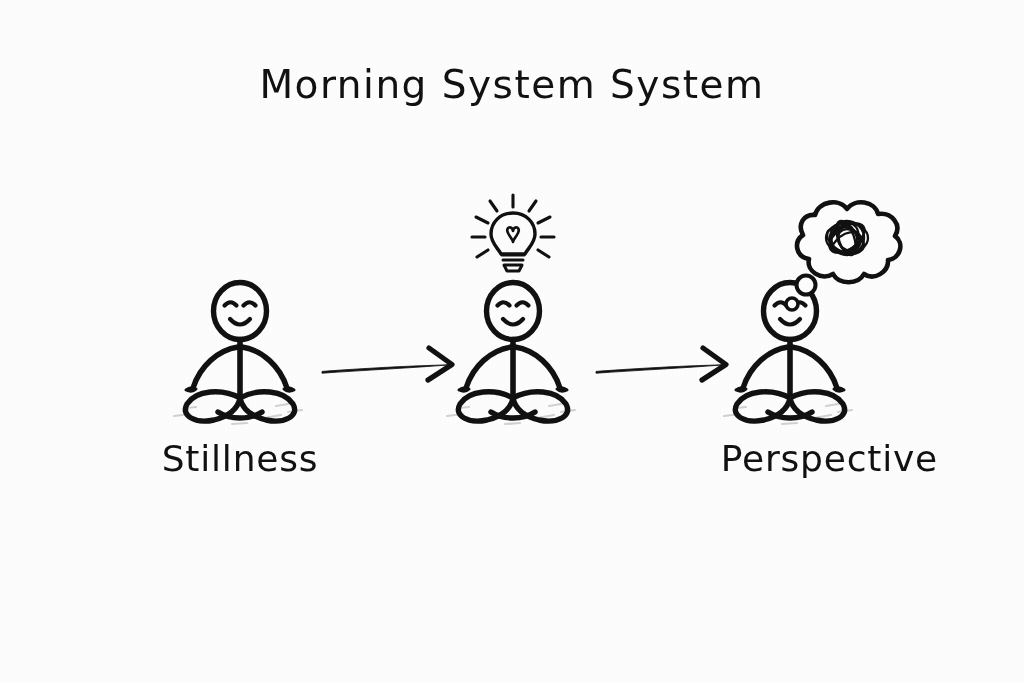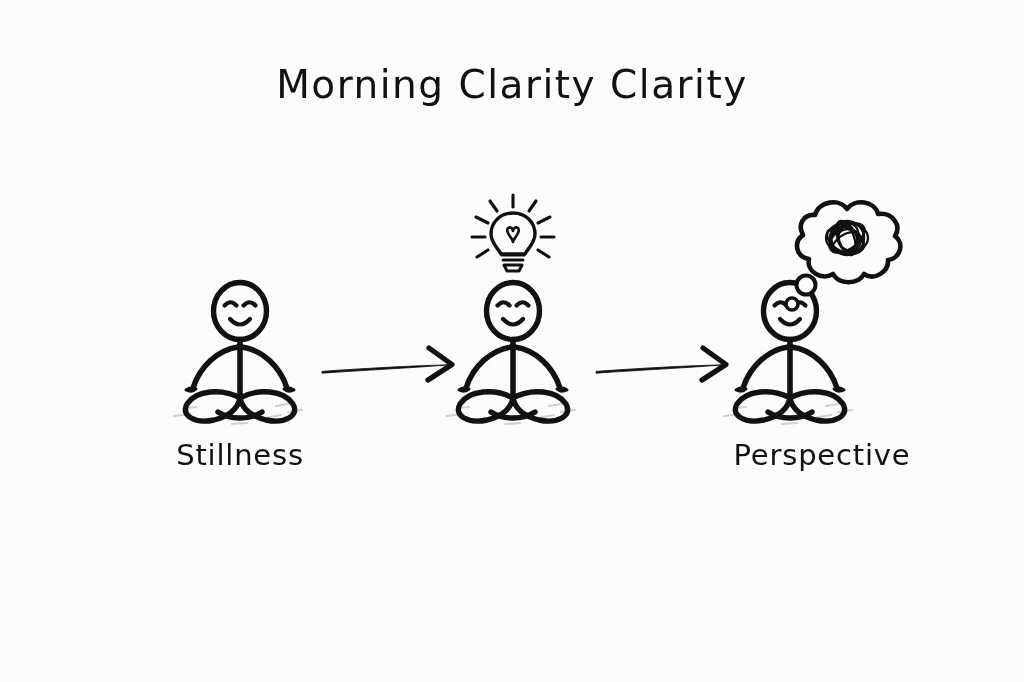--- a/index.html
+++ b/index.html
@@ -40,29 +40,29 @@
   }
   #page-title-el {
     top: 62px;
     left: 0;
     width: 1024px;
     font-size: 39px;
     font-weight: 400;
     letter-spacing: 1.5px;
   }
   .stage-label {
-    font-size: 29px;
+    font-size: 36px;
     font-weight: 400;
     top: 438px;
     width: 300px;
     letter-spacing: 0.8px;
   }
   #label-0 { left: 90px; }
   #label-1 { left: 363px; }
-  #label-2 { left: 672px; }
+  #label-2 { left: 638px; text-align: right; }
 </style>
 </head>
 <body>
 
 <div id="canvas">
 
   <div id="paper-texture"></div>
 
   <svg id="art" viewBox="0 0 1024 682" width="1024" height="682">
 
@@ -180,20 +180,20 @@
 
     <g>
       <use href="#meditator" x="790" y="410"></use>
     </g>
     <g transform="translate(845,243)">
       <use href="#thought-bubble-icon"></use>
     </g>
 
   </svg>
 
-  <div class="hand-text" id="page-title-el">Morning Clarity Clarity</div>
+  <div class="hand-text" id="page-title-el">Morning System System</div>
 
   <div class="hand-text stage-label" id="label-0">Stillness</div>
 
 
   <div class="hand-text stage-label" id="label-2">Perspective</div>
 
 </div>
 
 </body></html>

